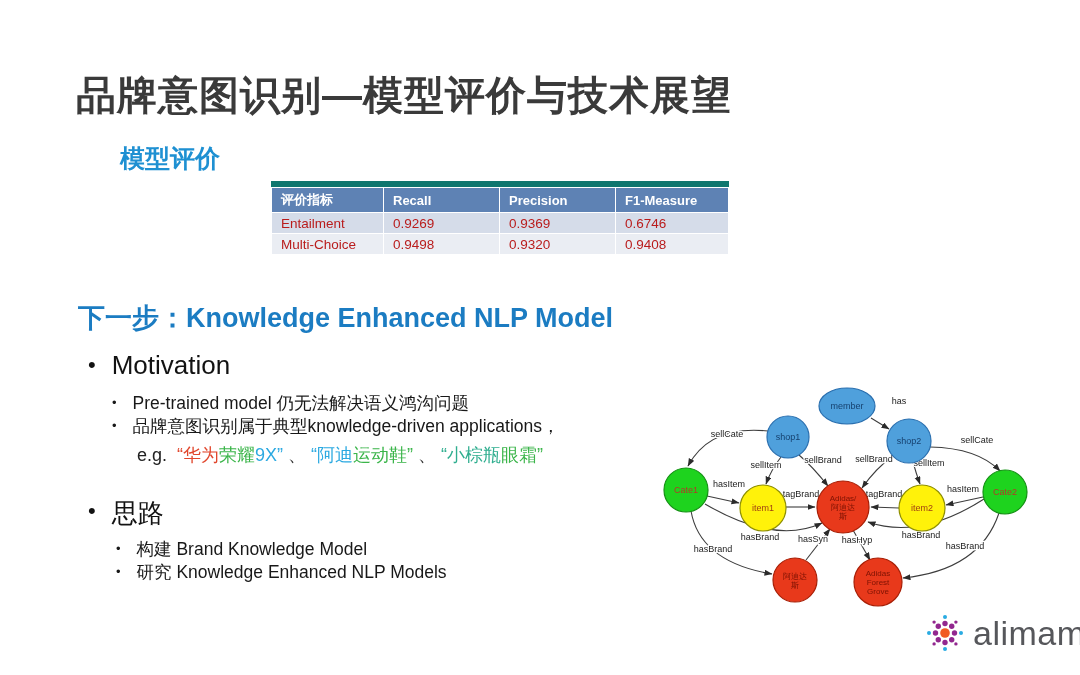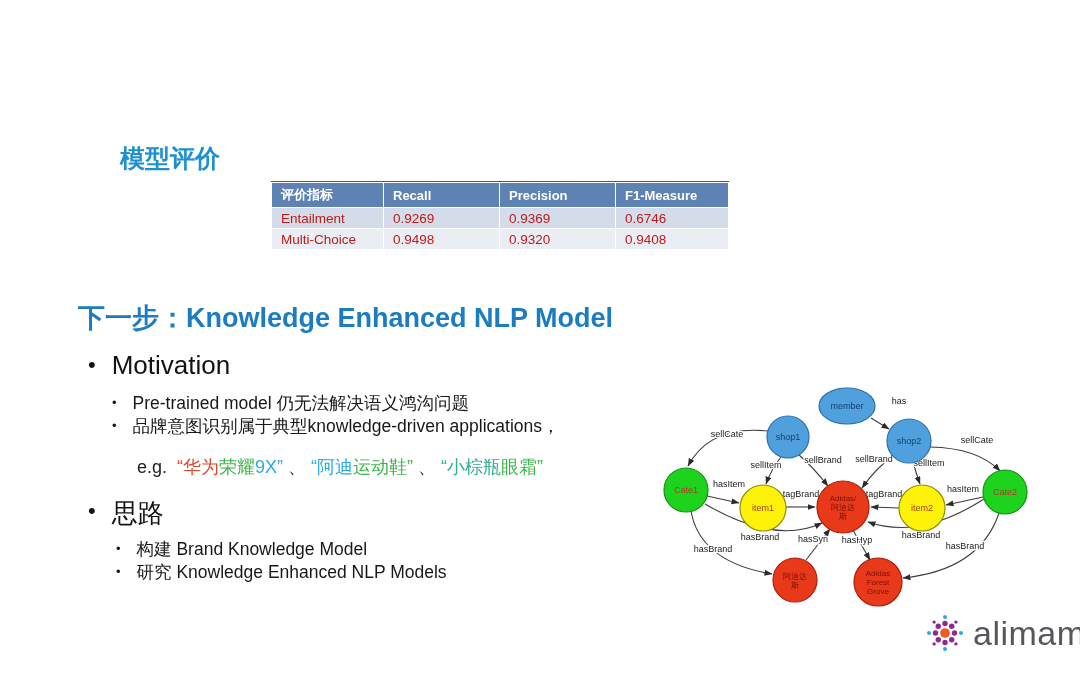--- a/index.html
+++ b/index.html
@@ -5,21 +5,21 @@
   * { margin:0; padding:0; box-sizing:border-box; }
   html,body { width:1080px; height:675px; background:#ffffff;
     font-family:"Liberation Sans","DejaVu Sans",sans-serif; }
   .slide { position:relative; width:1080px; height:675px; background:#ffffff; overflow:hidden; }
 
   .title { position:absolute; left:76px; top:68px; font-size:40px; font-weight:bold;
     color:#3a3a3a; letter-spacing:1px; }
   .section-label { position:absolute; left:78px; top:142px; font-size:25px;
     font-weight:bold; color:#1e90d2;margin-left:42px; }
 
-  .eval-table-wrap { position:absolute; left:271px; top:181px; border-top:1px solid #0f766e; }
+  .eval-table-wrap { position:absolute; left:271px; top:181px; border-top:6px solid #0f766e; }
   table.eval { border-collapse:separate; border-spacing:1px 1px; }
   table.eval th { background:#5e82b4; color:#ffffff; font-size:13px; font-weight:bold;
     text-align:left; padding:3px 9px; height:21px; }
   table.eval td { font-size:13.5px; color:#b91c1c; padding:1px 9px; height:20px; background:#eaedf3; }
   table.eval tr.alt td { background:#d5dce9; }
   table.eval tr.bold td { font-weight:normal; }
   table.eval .c0 { width:111px; } table.eval .c1 { width:115px; }
   table.eval .c2 { width:115px; } table.eval .c3 { width:112px; }
 
   .next-heading { position:absolute; left:78px; top:300px; font-size:27px;
@@ -32,37 +32,38 @@
   .l1-approach { top:496px; }
 
   .l2 { position:absolute; left:112px; display:flex; color:#181818; }
   .l2 .dot { font-size:13px; line-height:20px; margin-right:16px; }
   .l2 .txt { font-size:17.5px; line-height:21px; }
   .l2-m1 { top:393px; }
   .l2-m2 { top:416px; }
   .l2-a1 { top:539px; left:116px; }
   .l2-a2 { top:562px; left:116px; }
 
-  .example-line { position:absolute; left:137px; top:456px; font-size:18px; line-height:22px; }
+  .example-line { position:absolute; left:137px; top:444px; font-size:18px; line-height:22px; }
   .example-line .prefix { color:#222222; margin-right:10px; }
 
   svg.graph { position:absolute; left:648px; top:372px; }
   .edge-path { fill:none; stroke:#3d3d3d; stroke-width:1.1; }
   .edge-label { font-size:9px; fill:#1b1b1b; text-anchor:middle;
     paint-order:stroke; stroke:#ffffff; stroke-width:2.5px; }
   .node-label { text-anchor:middle; }
 
   .logo { position:absolute; left:922px; top:610px; display:flex; align-items:center; }
   .logo-text { font-size:34px; color:#56575b; margin-left:5px; letter-spacing:0.5px; }
 </style>
 </head>
 <body>
 
 <div class="slide">
 
+  <div class="title">品牌意图识别—模型评价与技术展望</div>
 
   <div class="section-label">模型评价</div>
 
   <div class="eval-table-wrap">
     <table class="eval">
       <thead>
           <tr>
             <th class="c0">评价指标</th>
             <th class="c1">Recall</th>
             <th class="c2">Precision</th>

